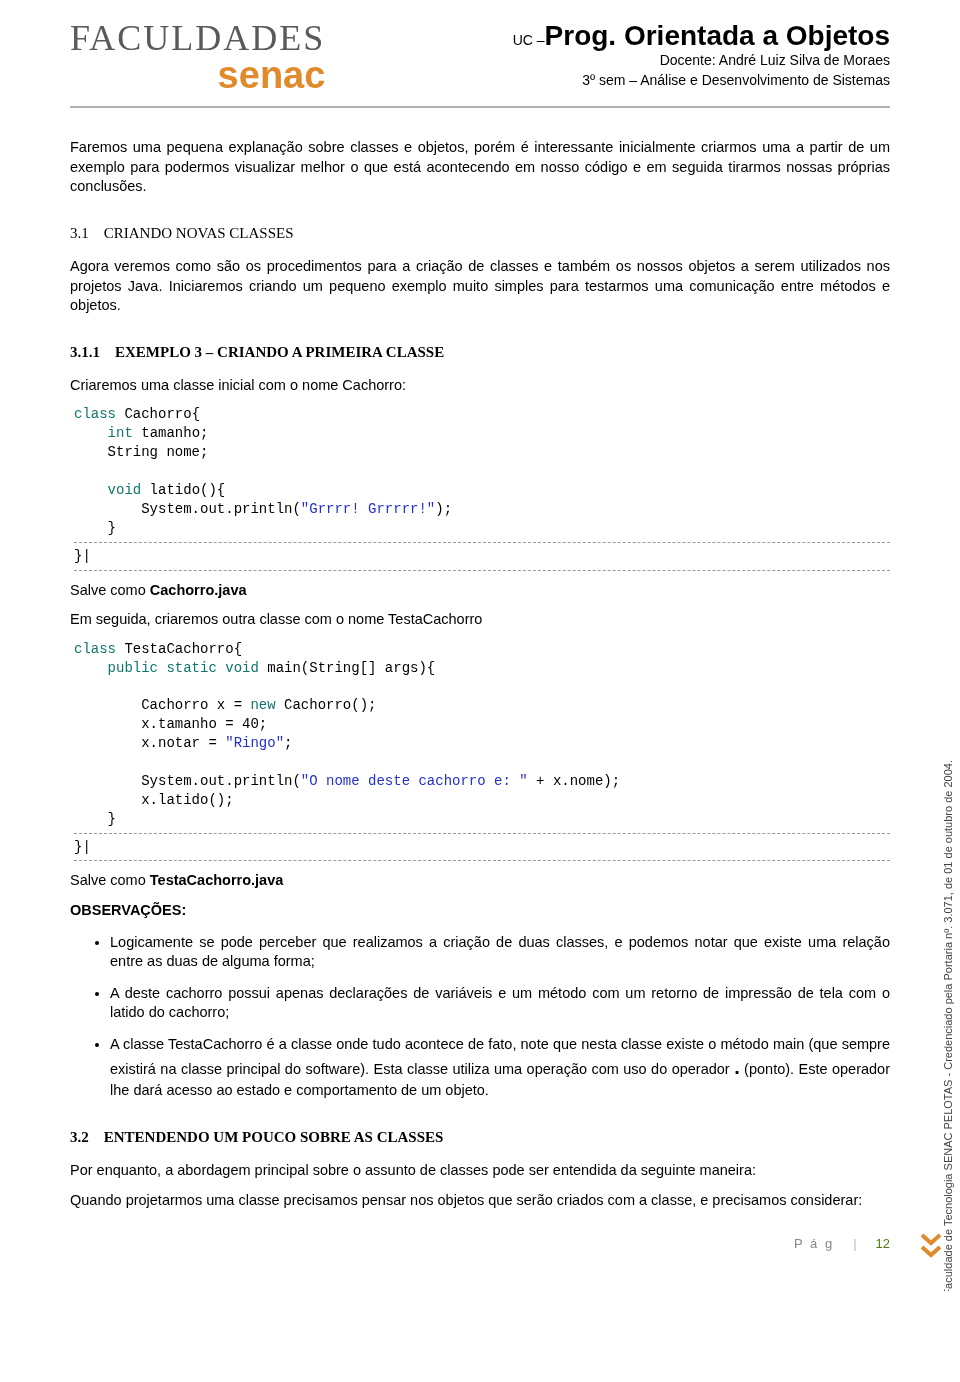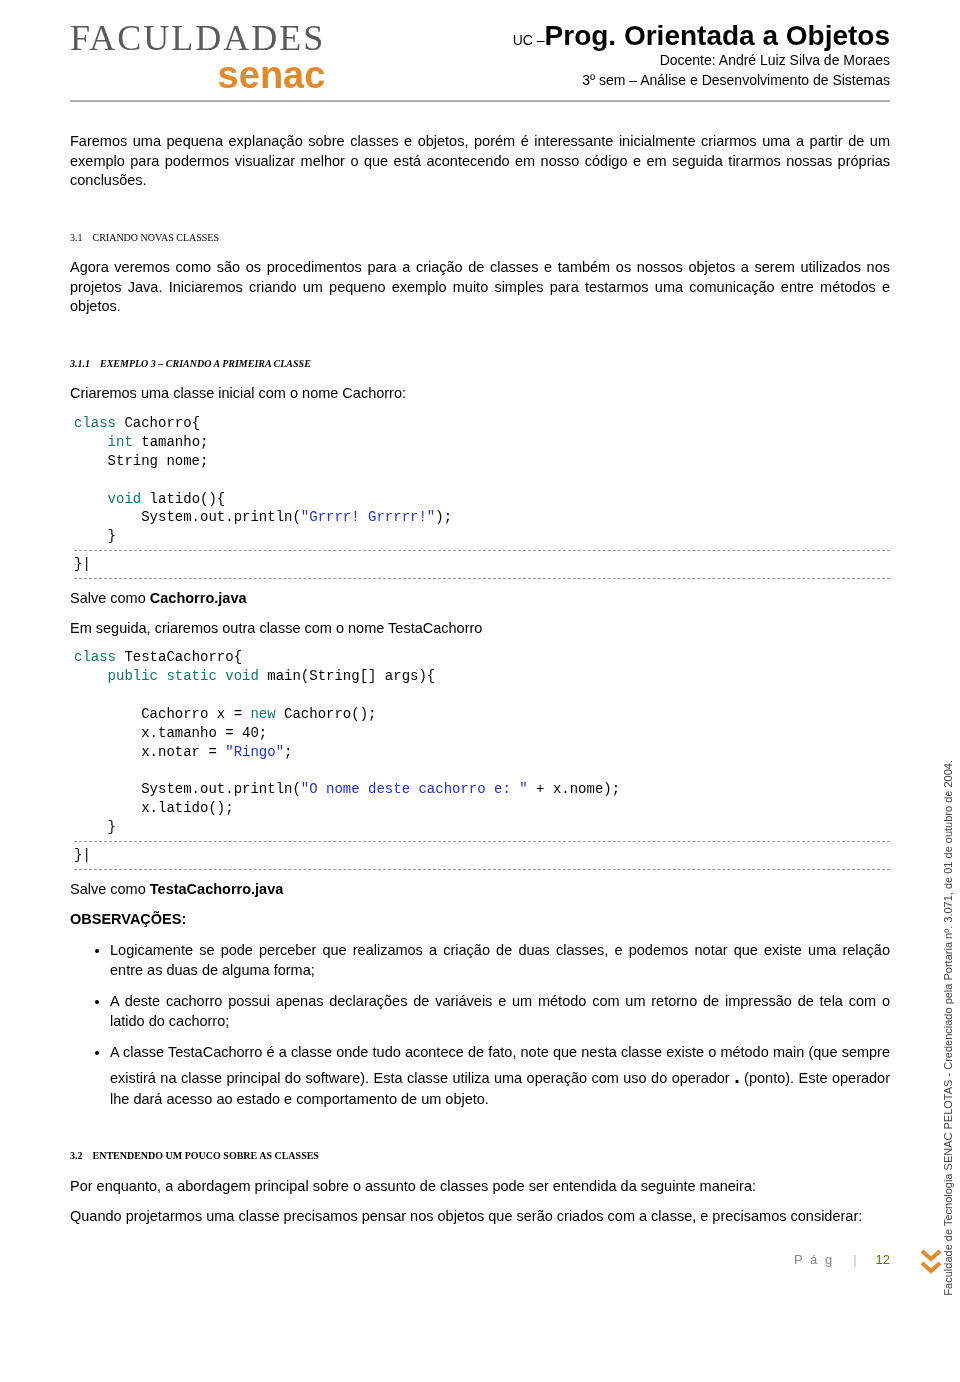--- a/index.html
+++ b/index.html
@@ -12,21 +12,21 @@
   .page {
     position: relative;
     padding: 20px 70px 40px 70px;
     box-sizing: border-box;
   }
   .header {
     display: flex;
     justify-content: space-between;
     align-items: flex-start;
     border-bottom: 2px solid #b0b0b0;
-    padding-bottom: 6px;
+    padding-bottom: 12px;
     margin-bottom: 30px;
   }
   .logo {
     display: flex;
     flex-direction: column;
     line-height: 1;
   }
   .logo-top {
     font-family: Georgia, serif;
     font-size: 36px;
@@ -63,23 +63,23 @@
     line-height: 1.35;
   }
   h2 {
     font-family: Arial, sans-serif;
     font-size: 15.5px;
     font-weight: bold;
     margin: 28px 0 14px 0;
   }
   h3.serif {
     font-family: Georgia, 'Times New Roman', serif;
-    font-size: 10px;
+    font-size: 15px;
     font-weight: normal;
-    margin: 40px 0 14px 0;
+    margin: 26px 0 14px 0;
   }
   .serif-h1 {
     font-family: Georgia, 'Times New Roman', serif;
   }
   .para {
     text-align: justify;
     margin: 10px 0;
   }
   .code-block {
     font-family: 'Courier New', monospace;
@@ -155,21 +155,21 @@
 
   <div class="content">
 
     <p class="para">Faremos uma pequena explanação sobre classes e objetos, porém é interessante inicialmente criarmos uma a partir de um exemplo para podermos visualizar melhor o que está acontecendo em nosso código e em seguida tirarmos nossas próprias conclusões.</p>
 
     <h3 class="serif">
       <span>3.1</span>&nbsp;&nbsp;&nbsp;&nbsp;<span>CRIANDO NOVAS CLASSES</span>
     </h3>
     <p class="para">Agora veremos como são os procedimentos para a criação de classes e também os nossos objetos a serem utilizados nos projetos Java. Iniciaremos criando um pequeno exemplo muito simples para testarmos uma comunicação entre métodos e objetos.</p>
 
-    <h3 class="serif" style="font-weight:bold;font-style:italic;">
+    <h3 class="serif" style="font-weight:bold;">
       <span>3.1.1</span>&nbsp;&nbsp;&nbsp;&nbsp;<span>EXEMPLO 3 – CRIANDO A PRIMEIRA CLASSE</span>
     </h3>
     <p class="para">Criaremos uma classe inicial com o nome Cachorro:</p>
 
     <div class="code-block"><span class="kw">class</span><span> Cachorro{</span>
     <span class="kw">int</span><span> tamanho;</span>
 <span>    String nome;</span>
 <span></span>
     <span class="kw">void</span><span> latido(){</span>
 <span>        System.out.println(</span><span class="str">"Grrrr! Grrrrr!"</span><span>);</span>

